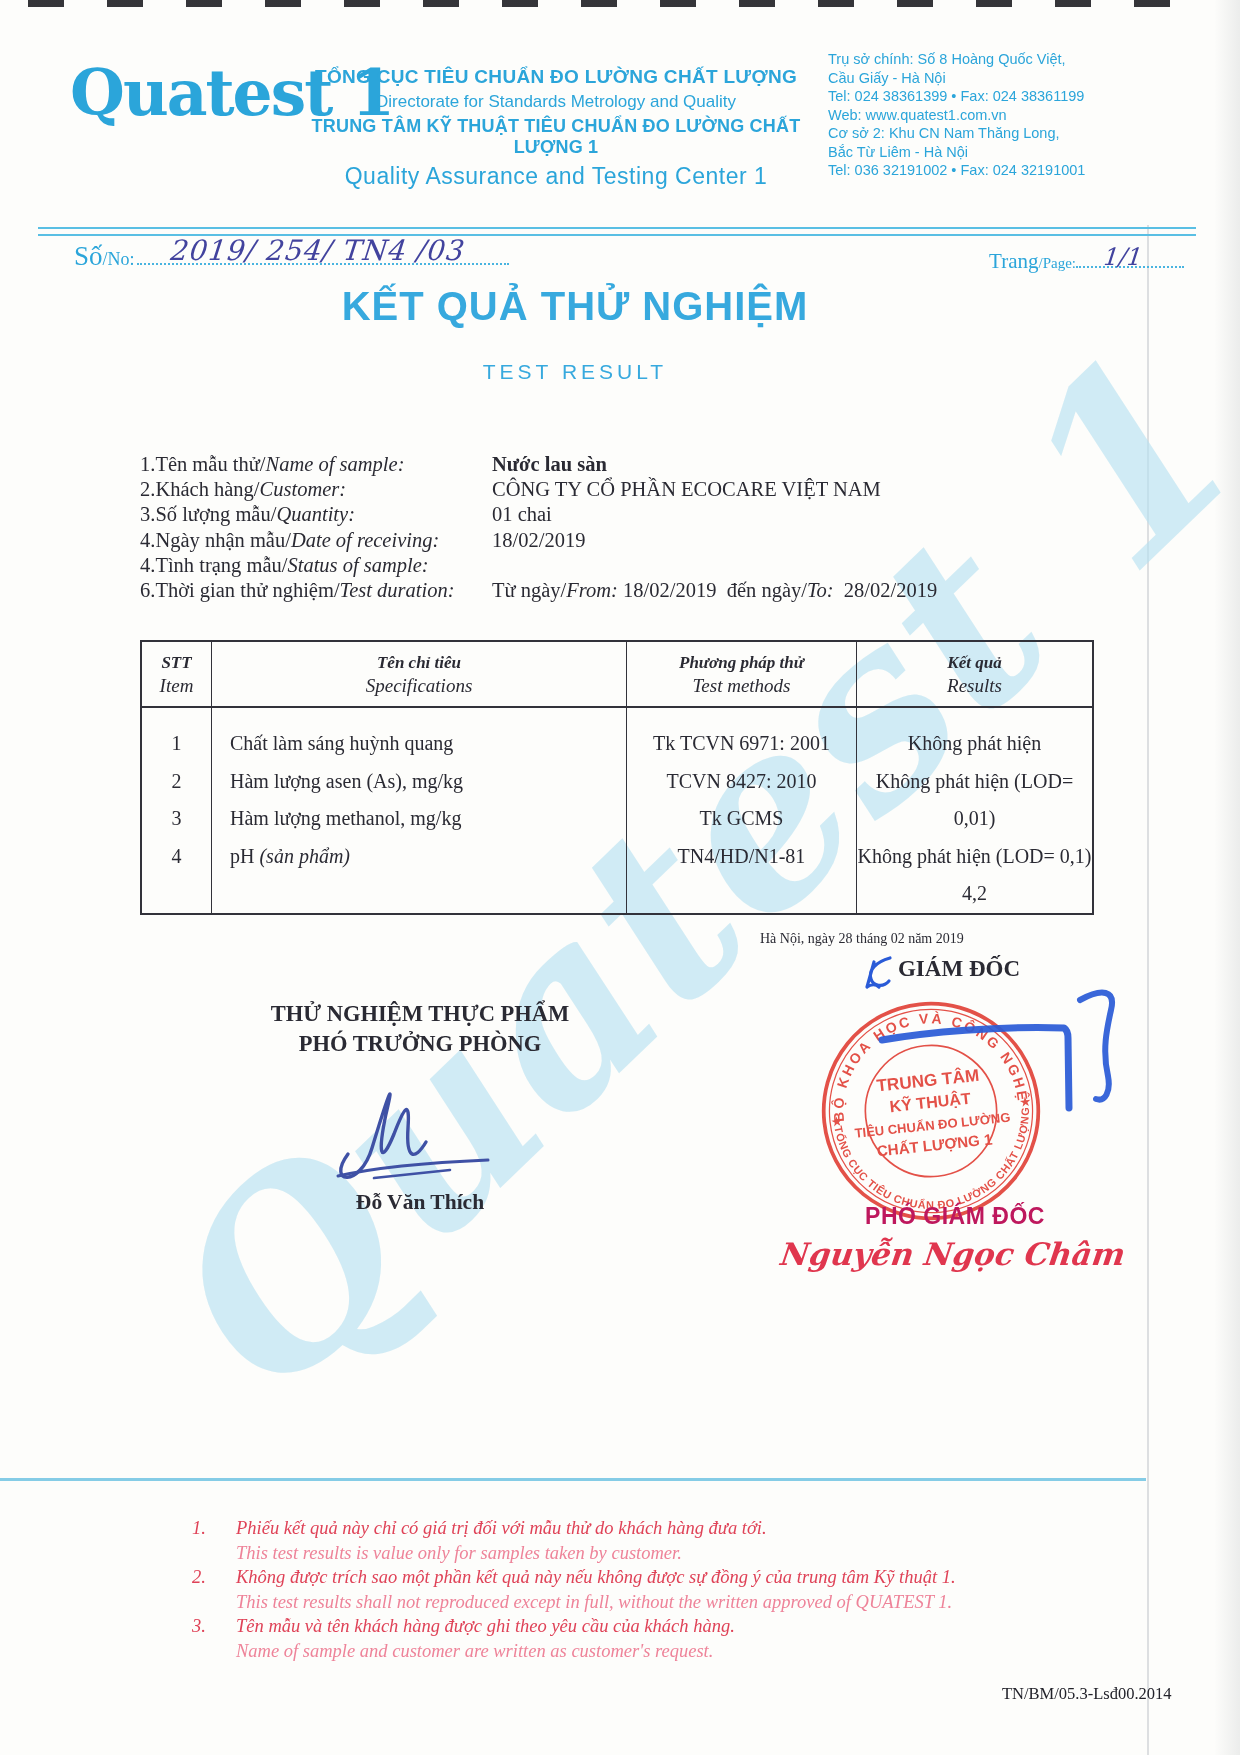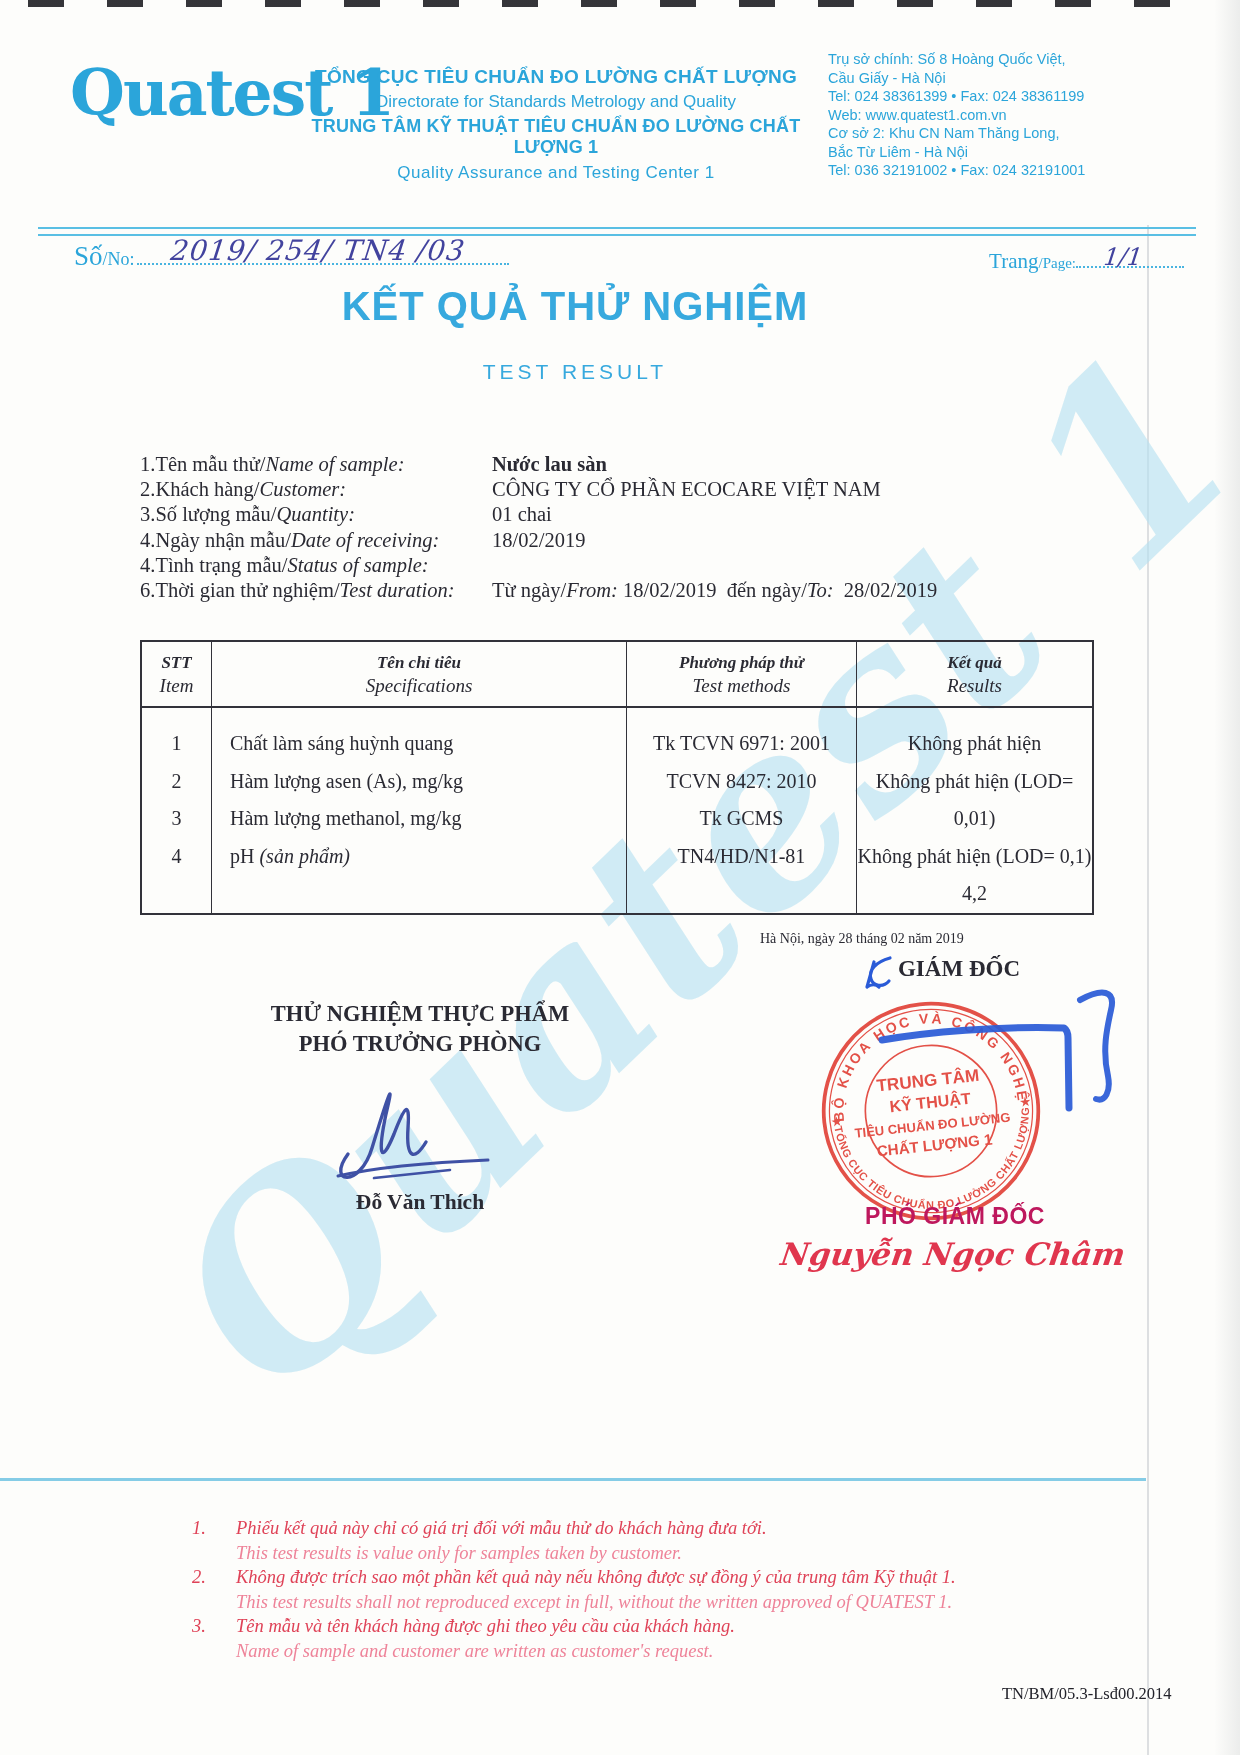--- a/index.html
+++ b/index.html
@@ -29,21 +29,21 @@
   }
 
   
   .logo{left:70px; top:56px; font-family:"DejaVu Serif",serif; font-weight:bold;
     font-size:63px; color:#2ba5da; letter-spacing:-2px;}
   .org{left:292px; top:66px; width:528px; text-align:center; color:#2ba5da;
     font-family:"Liberation Sans",sans-serif;}
   .org-l1{font-size:19px; font-weight:bold; margin-bottom:4px; letter-spacing:.3px;}
   .org-l2{font-size:17px; margin-bottom:4px;}
   .org-l3{font-size:18px; font-weight:bold; margin-bottom:5px; letter-spacing:.2px;}
-  .org-l4{font-size:17px; letter-spacing:.5px;}
+  .org-l4{font-size:23px; letter-spacing:.5px;}
   .contact{left:828px; top:50px; width:380px; color:#2ba5da;
     font-family:"Liberation Sans",sans-serif; font-size:14.5px; line-height:1.28;}
   .contact b{font-weight:normal;}
 
   .rule-double{left:38px; right:44px; top:227px; height:5px;
     border-top:2px solid #59bfe4; border-bottom:2px solid #59bfe4;}
 
   
   .docno{left:74px; top:241px; color:#2ba5da; display:flex; align-items:baseline;}
   .docno-so{font-size:27px;}

